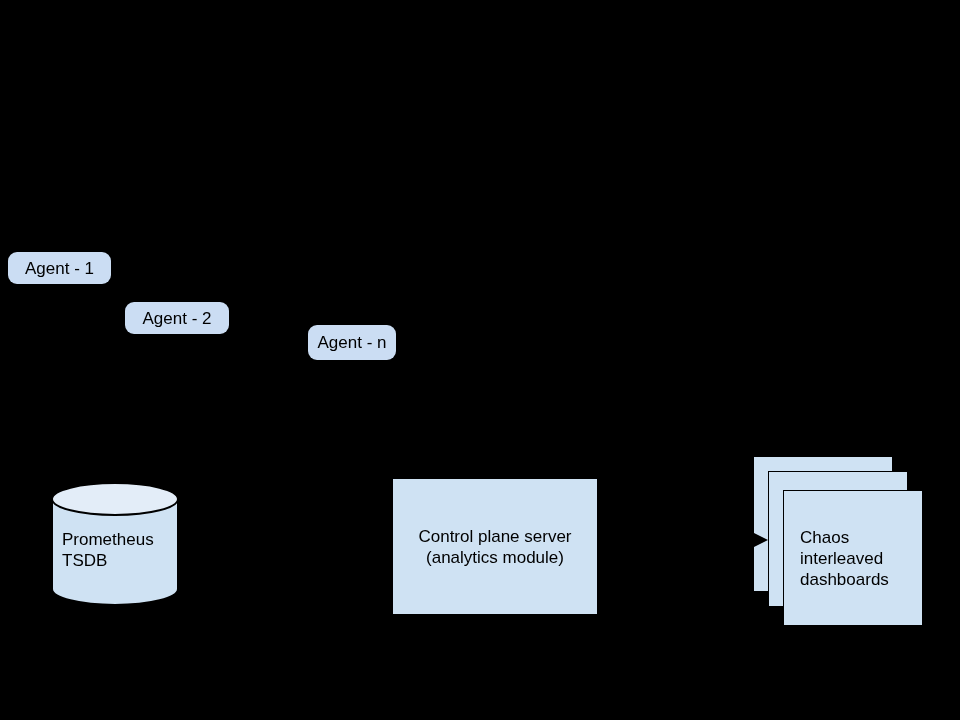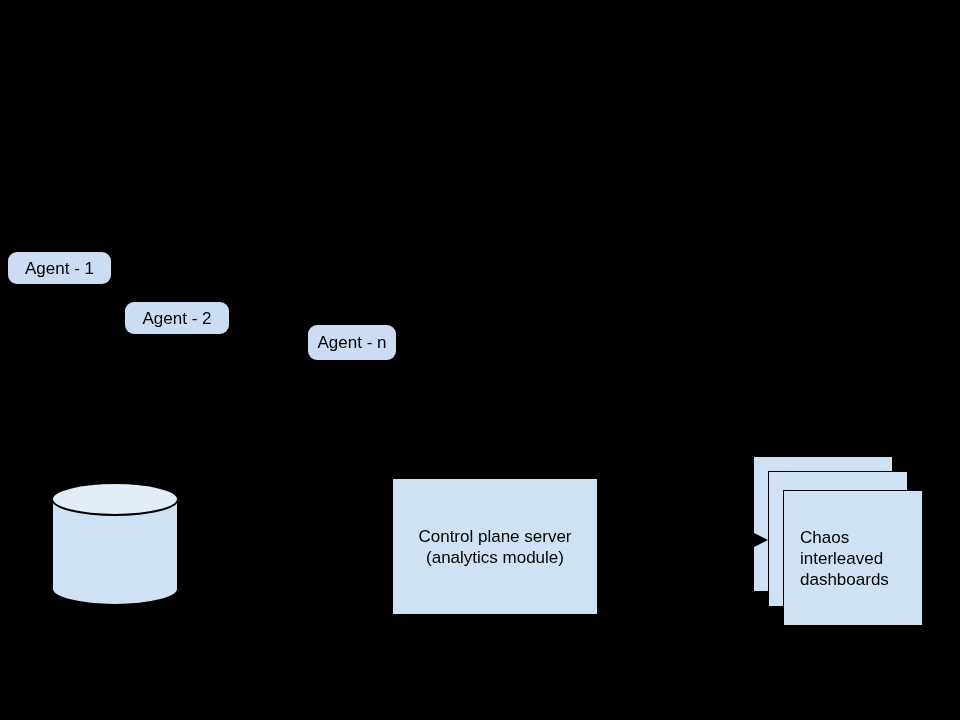--- a/index.html
+++ b/index.html
@@ -67,20 +67,22 @@
 
   <div class="node agent" style="left:264px; top:325px; width:88px; height:35px;margin-left:44px;">
     <span class="label">Agent - n</span>
   </div>
 
   <div class="node" style="left:50px; top:481px; width:130px; height:126px;">
     <svg width="130" height="126" viewBox="0 0 130 126" aria-hidden="true">
       <path d="M2 18 V108 A63 16 0 0 0 128 108 V18 Z" fill="#cfe2f3" stroke="#000000" stroke-width="2"></path>
       <ellipse cx="65" cy="18" rx="63" ry="16" fill="#e3edf8" stroke="#000000" stroke-width="2"></ellipse>
     </svg>
+    <div class="cyl-label pre">Prometheus
+TSDB</div>
   </div>
 
   <div class="node rect-node pre" style="left:393px; top:479px; width:204px; height:135px;">
     <span class="label pre">Control plane server
 (analytics module)</span>
   </div>
 
   <div class="node card" style="left:753px; top:456px; width:140px; height:136px; z-index:1;"></div>
   <div class="node card" style="left:768px; top:471px; width:140px; height:136px; z-index:2;"></div>
   <div class="node card card-front" style="left:783px; top:490px; width:140px; height:136px; z-index:3;">

